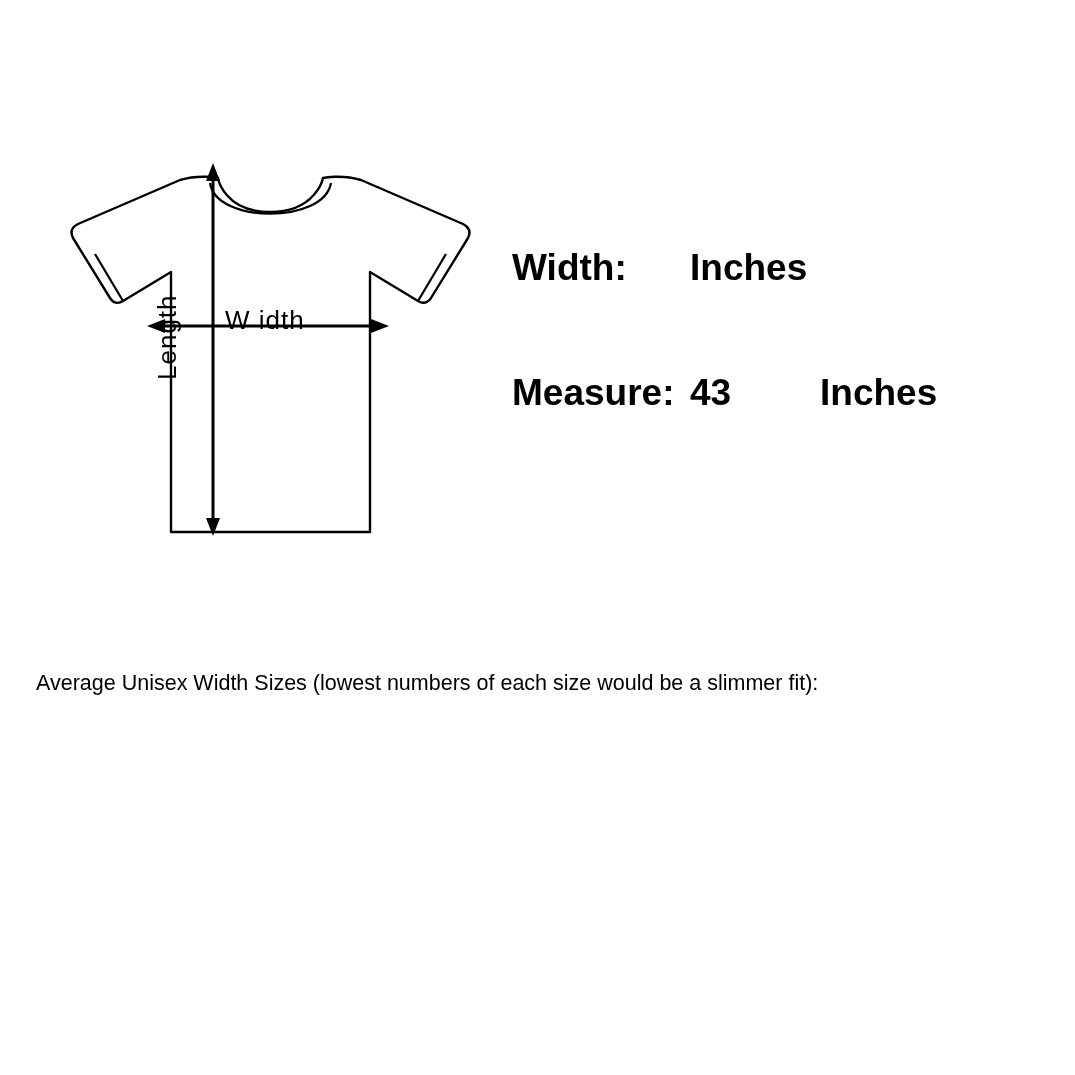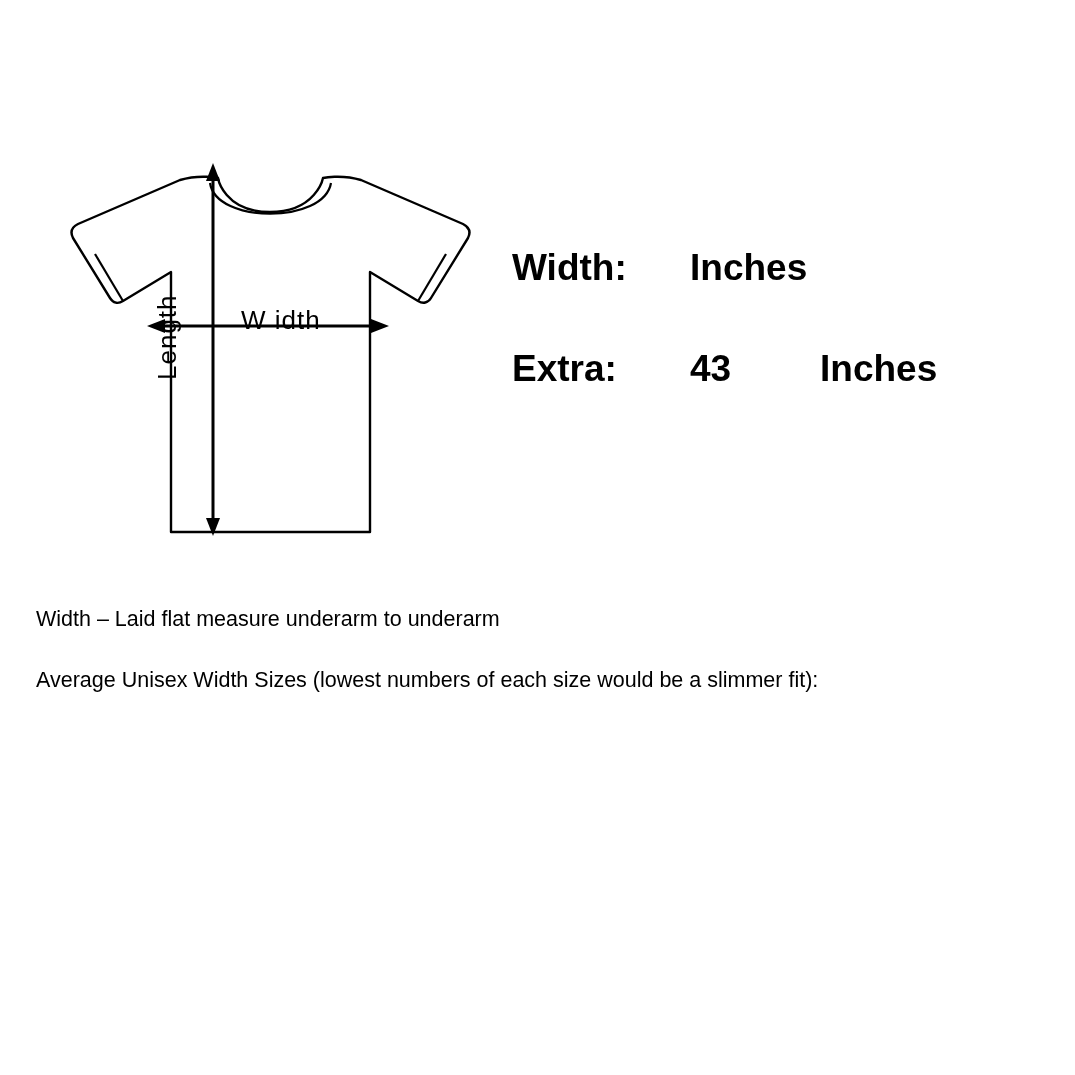--- a/index.html
+++ b/index.html
@@ -38,21 +38,21 @@
   
   .diagram-label {
     position: absolute;
     font-family: "Liberation Sans", sans-serif;
     font-size: 26px;
     letter-spacing: 1px;
     color: #000;
     white-space: nowrap;
   }
   #label-width {
-    left: 201px;
+    left: 185px;
     top: 155px;
   }
   #label-length {
     left: 112px;
     top: 230px;
     transform: rotate(-90deg);
     transform-origin: left top;
   }
 
   
@@ -63,37 +63,37 @@
     width: 540px;
   }
   .measure-row {
     display: flex;
     align-items: baseline;
     font-weight: bold;
     font-size: 37px;
     line-height: 1.1;
     color: #000;
   }
-  #measure-width-row { margin-bottom: 60px; }
+  #measure-width-row { margin-bottom: 84px; }
   .measure-label { width: 178px; }
   .measure-value { width: 130px; }
   .measure-unit  { }
 
   
   #notes {
     position: absolute;
     left: 36px;
     top: 605px;
     width: 1010px;
     font-size: 21.5px;
     color: #000;
     line-height: 1.35;
   }
   .note-line { margin-bottom: 32px; }
-  #note-sizes-intro { margin-top: 22px; margin-bottom: 26px; }
+  #note-sizes-intro { margin-top: 64px; margin-bottom: 26px; }
   #note-sizes-detail { line-height: 1.45; }
 </style>
 </head>
 <body>
 
 <div id="page">
 
   <div id="shirt-diagram">
     <svg width="460" height="430" viewBox="0 0 460 430">
 
@@ -136,24 +136,23 @@
 
     <span class="diagram-label" id="label-length">Length</span>
   </div>
 
   <div id="measurements">
     <div class="measure-row" id="measure-width-row">
       <span class="measure-label">Width:</span>
       <span class="measure-unit">Inches</span>
     </div>
     <div class="measure-row" id="measure-length-row">
-      <span class="measure-label">Extra:</span>
+      <span class="measure-label">Measure:</span>
       <span class="measure-value">43</span>
       <span class="measure-unit">Inches</span>
     </div>
   </div>
 
   <div id="notes">
-    <div class="note-line">Width – Laid flat measure underarm to underarm</div>
     <div id="note-sizes-intro">Average Unisex Width Sizes (lowest numbers of each size would be a slimmer fit):</div>
   </div>
 
 </div>
 
 </body></html>

